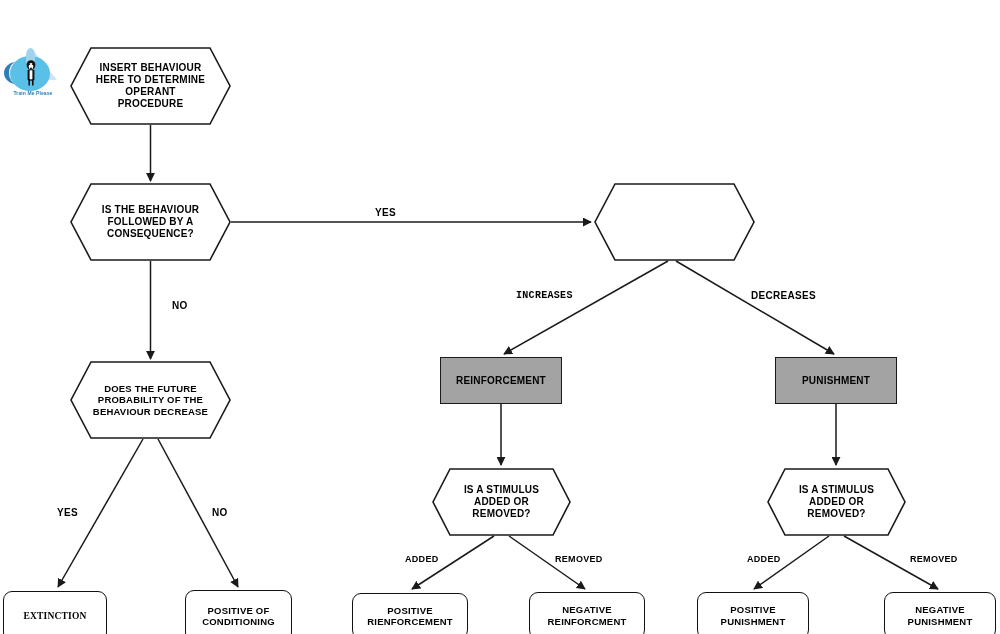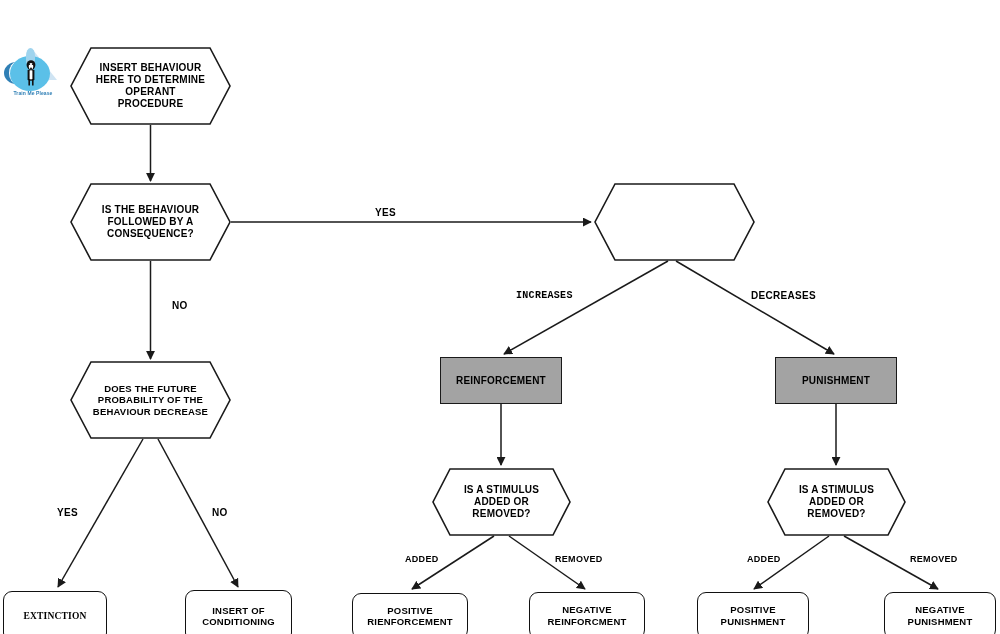--- a/index.html
+++ b/index.html
@@ -223,21 +223,21 @@
           <polygon points="18,1 121,1 138,34 121,67 18,67 1,34" fill="#ffffff" stroke="#1a1a1a" stroke-width="1.6" vector-effect="non-scaling-stroke"></polygon>
         </svg>
         <span class="txt">IS A STIMULUS
 ADDED OR
 REMOVED?</span>
       </div>
       <div class="node rrect" style="left: 3px; top: 547px; width: 104px; height: 51px; font-size: 9.5px; font-family: Liberation Serif, serif;">
         <span class="txt">EXTINCTION</span>
       </div>
       <div class="node rrect" style="left: 185px; top: 546px; width: 107px; height: 52px; font-size: 9.5px;">
-        <span class="txt">INSERT OF
+        <span class="txt">POSITIVE OF
 CONDITIONING</span>
       </div>
       <div class="node rrect" style="left: 352px; top: 549px; width: 116px; height: 46px; font-size: 9.5px;">
         <span class="txt">POSITIVE
 RIENFORCEMENT</span>
       </div>
       <div class="node rrect" style="left: 529px; top: 548px; width: 116px; height: 47px; font-size: 9.5px;">
         <span class="txt">NEGATIVE
 REINFORCMENT</span>
       </div>

